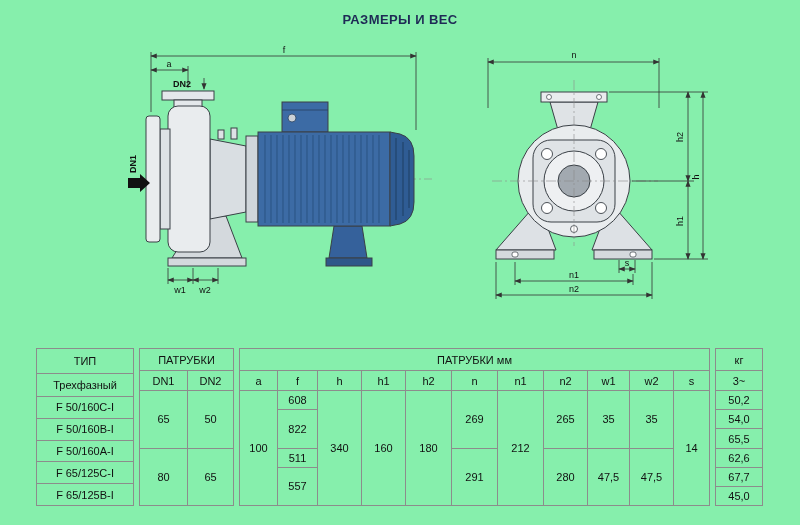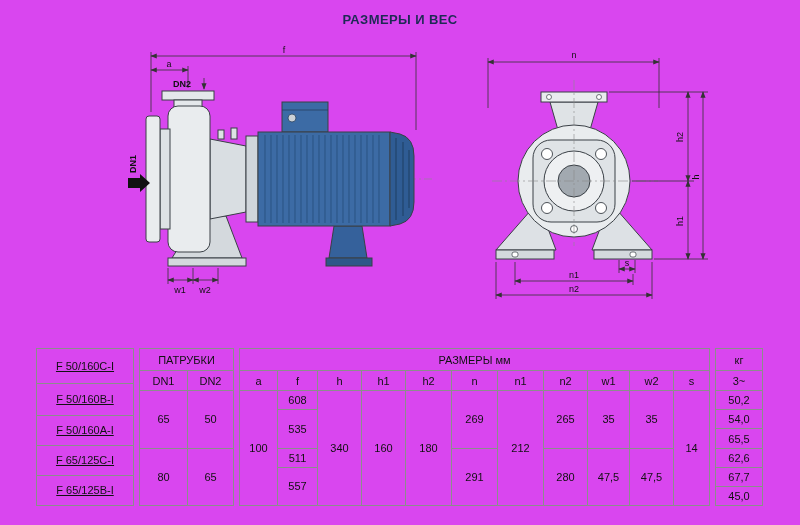--- a/index.html
+++ b/index.html
@@ -1,18 +1,18 @@
 <!DOCTYPE html>
 <html><head>
 <meta charset="utf-8">
 <style>
   * { margin:0; padding:0; box-sizing:border-box; }
   html,body { width:800px; height:525px; }
   body { background:#fff; font-family:"Liberation Sans", sans-serif; color:#111; }
-  .page { position:relative; width:800px; height:525px; background:#d946ef; overflow:hidden; }
+  .page { position:relative; width:800px; height:525px; background:#86efac; overflow:hidden; }
 
   .title { position:absolute; top:12px; left:0; width:100%; text-align:center;
            font-size:13px; font-weight:bold; color:#1e2a55; letter-spacing:.4px; }
 
   .drawings { position:absolute; top:40px; left:0; width:800px; height:300px; }
   svg.side  { position:absolute; left:124px; top:4px; }
   svg.front { position:absolute; left:476px; top:4px; }
 
   svg text { font-family:"Liberation Sans", sans-serif; font-size:9px; fill:#111; }
   svg text.dn { font-weight:bold; }
@@ -26,21 +26,21 @@
   table.tbl:last-child { margin-right:15px; }
   .tbl th, .tbl td { border:1px solid #8c8c8c; padding:0 4px; text-align:center;
                      font-weight:normal; white-space:nowrap; overflow:hidden; }
   .tbl tr:nth-child(1) { height:22px; }
   .tbl tr:nth-child(2) { height:20px; }
   .tbl tr:nth-child(n+3) { height:19px; }
   .hdr { font-weight:bold; }
   .left { text-align:left; }
   .right { text-align:right; }
   .b { font-weight:bold; }
-  .model { text-align:left; font-weight:bold; padding-left:6px;text-decoration:underline; }
+  .model { text-align:left; font-weight:bold; padding-left:6px; }
   .kg { text-align:right; font-weight:bold; padding-right:6px; }
 </style>
 </head>
 <body>
 
 <div class="page">
 
   <div class="title">РАЗМЕРЫ И ВЕС</div>
 
   <div class="drawings">
@@ -185,20 +185,26 @@
         <line x1="20" y1="251" x2="176" y2="251" marker-start="url(#arr)" marker-end="url(#arr)"></line>
         <text x="98" y="248" text-anchor="middle">n2</text>
       </g>
     </svg>
   </div>
 
   <div class="tables">
 
     <table class="tbl" style="width:98px">
       <tbody>
+          <tr>
+            <th class="hdr left">ТИП</th>
+          </tr>
+      <tr>
+            <th class="left">Трехфазный</th>
+          </tr>
       <tr>
             <td class="model">F 50/160C-I</td>
           </tr>
       <tr>
             <td class="model">F 50/160B-I</td>
           </tr>
       <tr>
             <td class="model">F 50/160A-I</td>
           </tr>
       <tr>
@@ -247,21 +253,21 @@
         <col style="width:46px">
           <col style="width:46px">
           <col style="width:46px">
           <col style="width:44px">
         <col style="width:42px">
           <col style="width:44px">
           <col style="width:36px">
       </colgroup>
       <tbody>
           <tr>
-            <th class="hdr" colspan="11">РАЗМЕРЫ мм</th>
+            <th class="hdr" colspan="11">ПАТРУБКИ мм</th>
           </tr>
       <tr>
         <th>a</th>
         <th>f</th>
         <th>h</th>
         <th>h1</th>
         <th>h2</th>
         <th>n</th>
         <th>n1</th>
         <th>n2</th>
@@ -276,21 +282,21 @@
         <td rowspan="6">160</td>
         <td rowspan="6">180</td>
         <td rowspan="3">269</td>
         <td rowspan="6">212</td>
         <td rowspan="3">265</td>
         <td rowspan="3">35</td>
         <td rowspan="3">35</td>
         <td rowspan="6">14</td>
       </tr>
       <tr>
-            <td rowspan="2">535</td>
+            <td rowspan="2">822</td>
           </tr>
       <tr></tr>
       <tr>
         <td>511</td>
         <td rowspan="3">291</td>
         <td rowspan="3">280</td>
         <td rowspan="3">47,5</td>
         <td rowspan="3">47,5</td>
       </tr>
       <tr>

